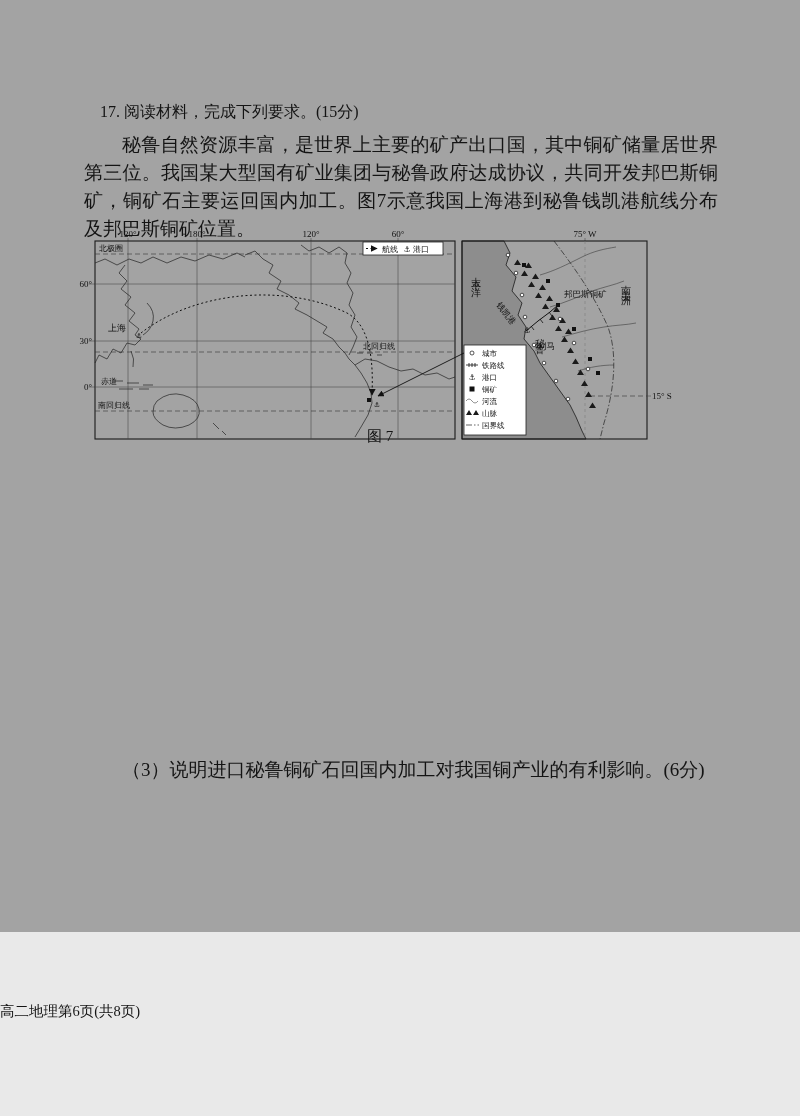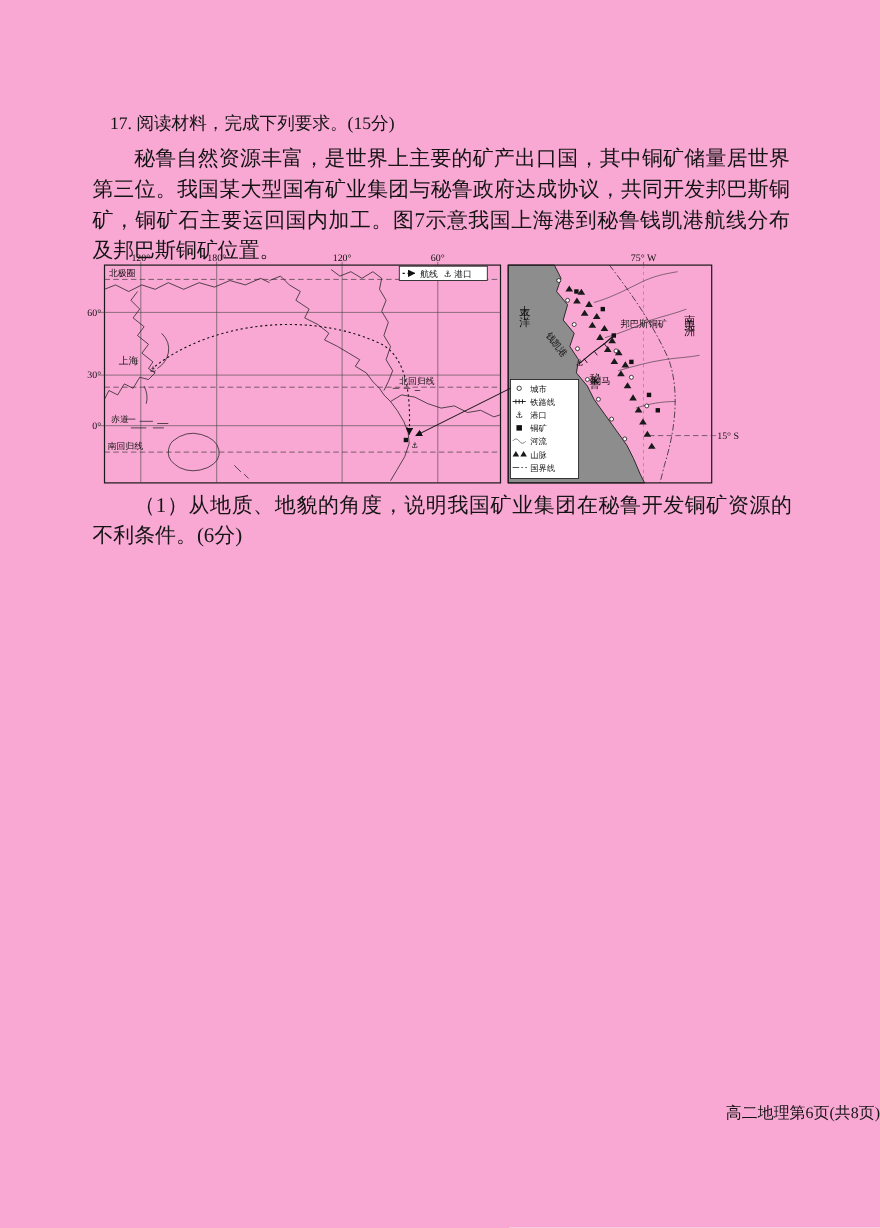--- a/index.html
+++ b/index.html
@@ -1,29 +1,29 @@
 <!DOCTYPE html>
 <html><head>
 <meta charset="utf-8">
 <style>
   * { margin:0; padding:0; box-sizing:border-box; }
   html,body { background:#e9e9e9; }
   body { width:800px; height:1116px; position:relative; margin:0 auto;
          font-family:"Liberation Serif","DejaVu Serif",serif; color:#141414; }
-  #sheet { position:absolute; left:0; top:0; width:800px; height:1116px; background:#f9a8d4; }
+  #sheet { position:absolute; left:0; top:0; width:800px; height:932px; background:#a3a3a3; }
   .abs { position:absolute; }
   .body-text { font-size:19px; line-height:28px; text-indent:2em; text-align:justify; }
   #q-header { left:100px; top:102px; font-size:16px; }
   #material { left:84px; top:131px; width:634px; }
   #figure   { left:75px; top:226px; width:610px; height:215px; }
   #caption  { left:75px; top:427px; width:610px; text-align:center; font-size:15px; }
   #q1 { left:84px; top:446px; width:636px; }
   #q2 { left:84px; top:636px; width:636px; }
   #q3 { left:84px; top:756px; width:636px; }
-  #footer { left:0; top:1002px; width:800px; text-align:right; font-size:14.5px; }
+  #footer { left:0; top:1002px; width:800px; text-align:left; font-size:14.5px; }
 
   
   svg text { font-family:"Liberation Serif","DejaVu Serif",serif; fill:#111; }
   .t7 { font-size:7.5px; } .t8 { font-size:8px; } .t85 { font-size:8.5px; }
   .t9 { font-size:9px; }  .t10 { font-size:10px; }
   .mapb { fill:none; stroke:#1a1a1a; stroke-width:1.1; }
   .grid { stroke:#444; stroke-width:.55; fill:none; }
   .dashlat { stroke:#333; stroke-width:.6; stroke-dasharray:5 3; fill:none; }
   .coast { fill:none; stroke:#222; stroke-width:.7; stroke-linejoin:round; }
   .route { fill:none; stroke:#111; stroke-width:1; stroke-dasharray:2 2.5; }
@@ -182,19 +182,20 @@
         </g>
       </g>
 
       <path class="grid" d="M572,170 h4"></path>
       <text class="t9" x="577" y="173">15° S</text>
 
       <path class="callout" d="M389,127 L303,170" marker-end="url(#arrowhead)"></path>
     </svg>
   </div>
 
-
-  <p class="abs body-text" id="q1">（1）从地质、地貌的角度，说明我国矿业集团在秘鲁开发铜矿资源的不利条件。(6分)</p>
-
-
+  <div class="abs" id="caption">图 7</div>
+
+
+
+  <p class="abs body-text" id="q3">（3）说明进口秘鲁铜矿石回国内加工对我国铜产业的有利影响。(6分)</p>
 
   <div class="abs" id="footer">高二地理第6页(共8页)</div>
 </div>
 
 </body></html>

